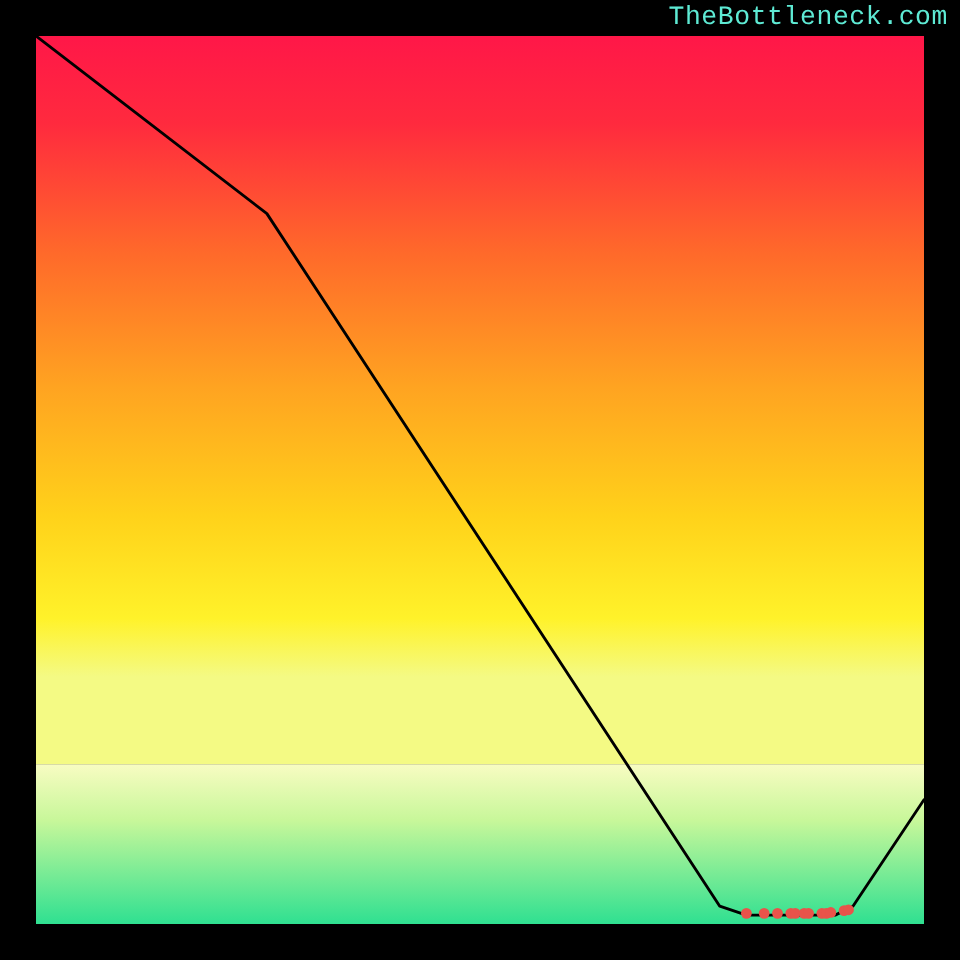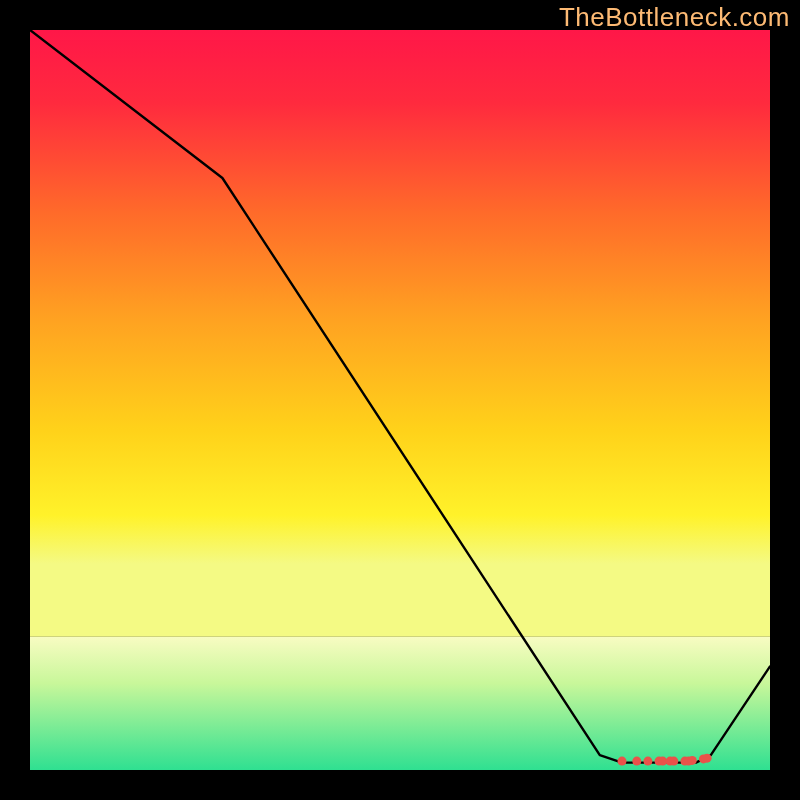--- a/index.html
+++ b/index.html
@@ -14,25 +14,26 @@
   .frame {
     position: relative;
     width: 800px;
     height: 800px;
     background: #000;
   }
   .watermark {
     position: absolute;
     top: 2px;
     right: 10px;
-    color: #fdba74;
-    font-size: 26px;
+    color: #5eead4;
+    font-size: 22px;
     font-weight: 500;
     letter-spacing: 0.5px;
     z-index: 30;
+    font-family: Liberation Mono, monospace;
   }
   .plot {
     position: absolute;
     left: 30px;
     top: 30px;
     width: 740px;
     height: 740px;
     z-index: 10;
   }
   .plot svg {

